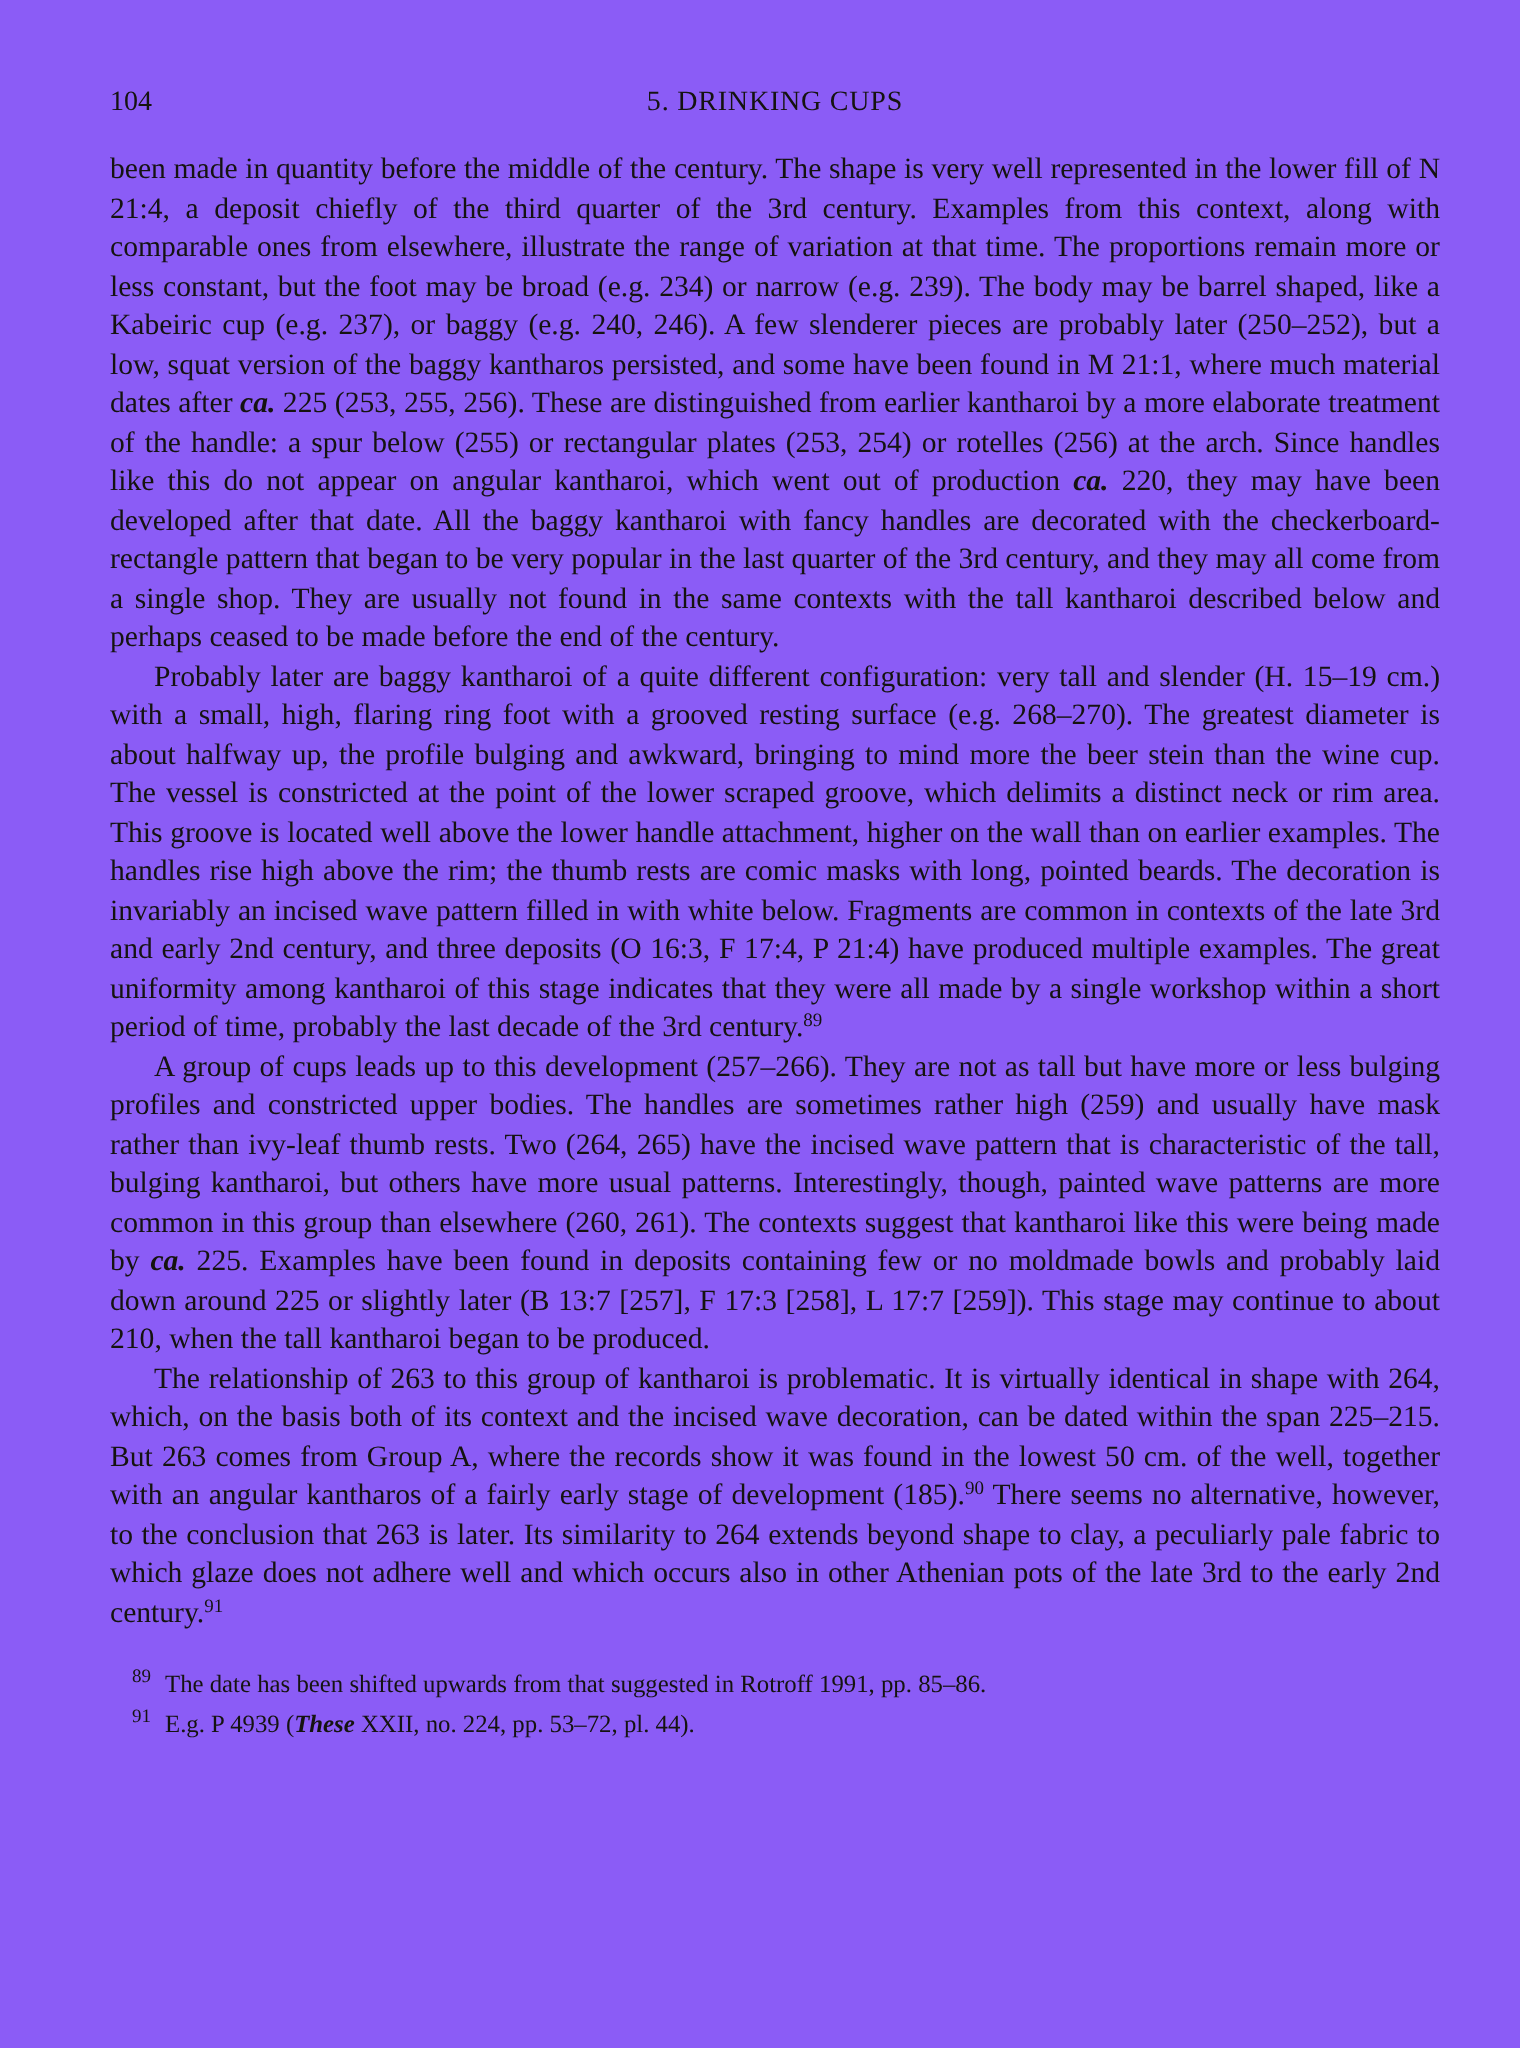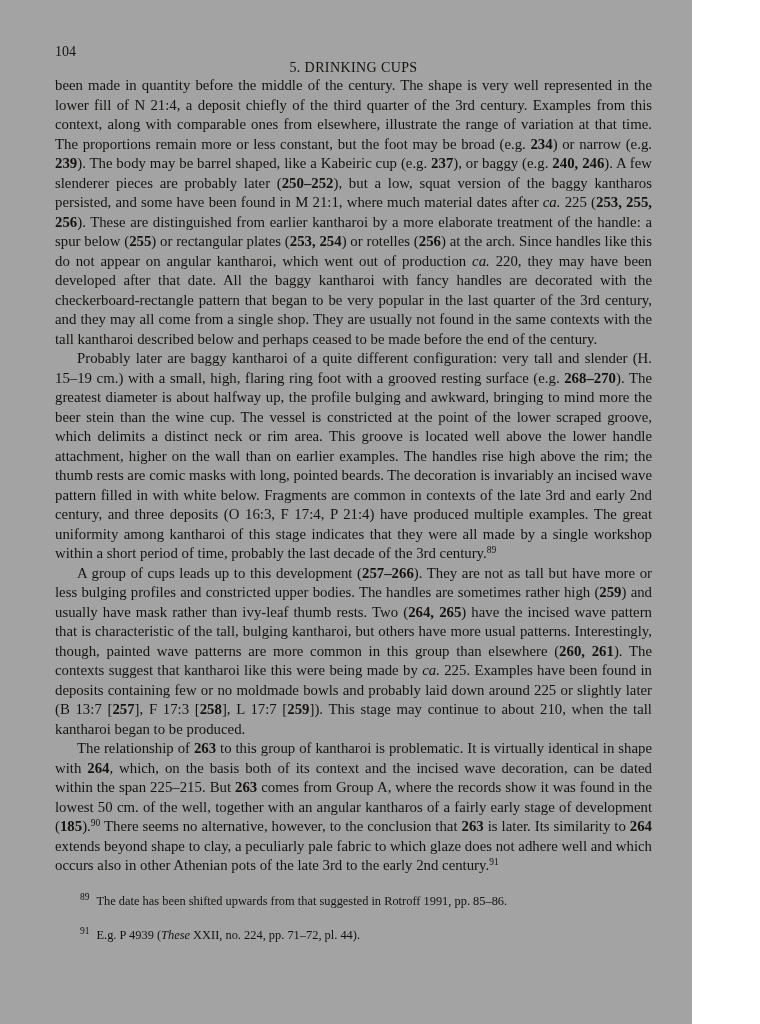--- a/index.html
+++ b/index.html
@@ -9,73 +9,73 @@
   }
   body {
     width: 760px;
     height: 1024px;
     overflow: hidden;
     font-family: "Liberation Serif", serif;
     color: #151310;
   }
   .page {
     box-sizing: border-box;
-    width: 692px;
+    width: 760px;
     height: 1024px;
     padding: 44px 40px 0 55px;
     position: relative;
-    background: #a3a3a3;
+    background: #8b5cf6;
   }
   .header {
     position: relative;
     height: 20px;
     margin-bottom: 12px;
     font-size: 14px;
   }
   .pagenum {
     position: absolute;
     left: 0;
     top: 0;
   }
   .runhead {
     position: absolute;
     left: 0;
     right: 0;
-    top: 16px;
+    top: 0;
     text-align: center;
     letter-spacing: 0.4px;
   }
   .body {
     font-size: 14.8px;
     line-height: 19.5px;
     text-align: justify;
   }
   .para {
     margin: 0;
   }
   .para.indent {
     text-indent: 22px;
   }
-  .b { font-weight: bold; }
-  .i { font-style: italic; }
+  .b { font-weight: normal; }
+  .i { font-style: italic; font-weight: bold; }
   sup {
     font-size: 9.5px;
     line-height: 0;
     vertical-align: baseline;
     position: relative;
     top: -0.5em;
   }
   .footnotes {
     margin-top: 16px;
     font-size: 12.4px;
     line-height: 18px;
     text-align: left;
   }
   .footnote {
-    margin: 16px;
+    margin: 2px;
   }
   .fn-num {
     margin-left: 9px;
     margin-right: 7px;
   }
 </style>
 </head>
 <body>
 
 <div class="page">
@@ -90,17 +90,17 @@
     <p class="para indent"><span>Probably later are baggy kantharoi of a quite different configuration: very tall and slender (H. 15–19 cm.) with a small, high, flaring ring foot with a grooved resting surface (e.g. </span><span class="b">268–270</span><span>). The greatest diameter is about halfway up, the profile bulging and awkward, bringing to mind more the beer stein than the wine cup. The vessel is constricted at the point of the lower scraped groove, which delimits a distinct neck or rim area. This groove is located well above the lower handle attachment, higher on the wall than on earlier examples. The handles rise high above the rim; the thumb rests are comic masks with long, pointed beards. The decoration is invariably an incised wave pattern filled in with white below. Fragments are common in contexts of the late 3rd and early 2nd century, and three deposits (O 16:3, F 17:4, P 21:4) have produced multiple examples. The great uniformity among kantharoi of this stage indicates that they were all made by a single workshop within a short period of time, probably the last decade of the 3rd century.</span><sup>89</sup></p>
     <p class="para indent"><span>A group of cups leads up to this development (</span><span class="b">257–266</span><span>). They are not as tall but have more or less bulging profiles and constricted upper bodies. The handles are sometimes rather high (</span><span class="b">259</span><span>) and usually have mask rather than ivy-leaf thumb rests. Two (</span><span class="b">264, 265</span><span>) have the incised wave pattern that is characteristic of the tall, bulging kantharoi, but others have more usual patterns. Interestingly, though, painted wave patterns are more common in this group than elsewhere (</span><span class="b">260, 261</span><span>). The contexts suggest that kantharoi like this were being made by </span><span class="i">ca.</span><span> 225. Examples have been found in deposits containing few or no moldmade bowls and probably laid down around 225 or slightly later (B 13:7 [</span><span class="b">257</span><span>], F 17:3 [</span><span class="b">258</span><span>], L 17:7 [</span><span class="b">259</span><span>]). This stage may continue to about 210, when the tall kantharoi began to be produced.</span></p>
     <p class="para indent"><span>The relationship of </span><span class="b">263</span><span> to this group of kantharoi is problematic. It is virtually identical in shape with </span><span class="b">264</span><span>, which, on the basis both of its context and the incised wave decoration, can be dated within the span 225–215. But </span><span class="b">263</span><span> comes from Group A, where the records show it was found in the lowest 50 cm. of the well, together with an angular kantharos of a fairly early stage of development (</span><span class="b">185</span><span>).</span><sup>90</sup><span> There seems no alternative, however, to the conclusion that </span><span class="b">263</span><span> is later. Its similarity to </span><span class="b">264</span><span> extends beyond shape to clay, a peculiarly pale fabric to which glaze does not adhere well and which occurs also in other Athenian pots of the late 3rd to the early 2nd century.</span><sup>91</sup></p>
   </div>
 
   <div class="footnotes">
     <div class="footnote">
       <sup class="fn-num">89</sup><span class="fn-text"><span>The date has been shifted upwards from that suggested in Rotroff 1991, pp. 85–86.</span></span>
     </div>
     <div class="footnote">
-      <sup class="fn-num">91</sup><span class="fn-text"><span>E.g. P 4939 (</span><span class="i">These</span><span> XXII, no. 224, pp. 71–72, pl. 44).</span></span>
+      <sup class="fn-num">91</sup><span class="fn-text"><span>E.g. P 4939 (</span><span class="i">These</span><span> XXII, no. 224, pp. 53–72, pl. 44).</span></span>
     </div>
   </div>
 
 </div>
 
 </body></html>

